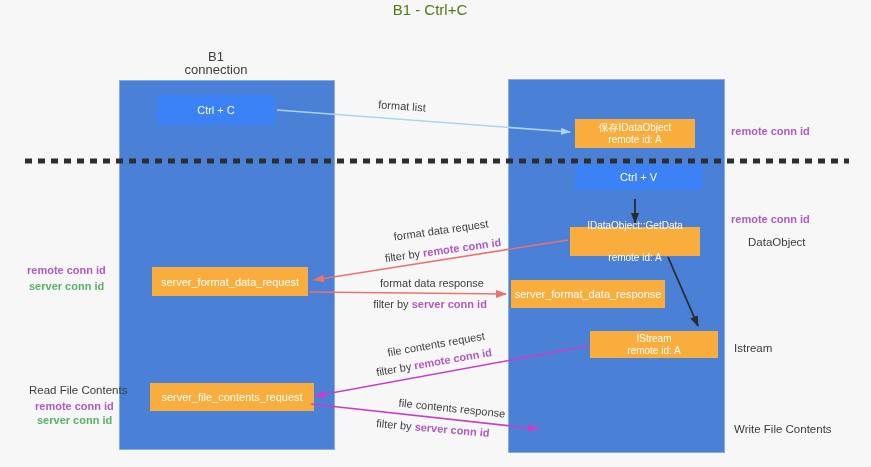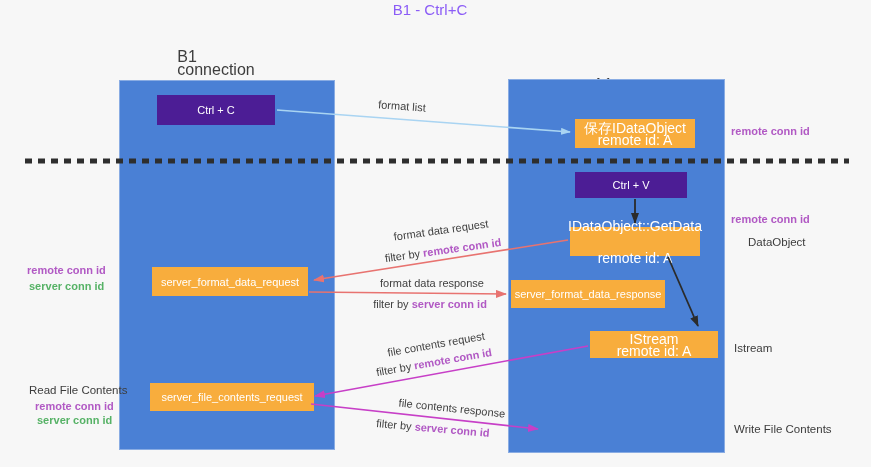--- a/index.html
+++ b/index.html
@@ -4,38 +4,38 @@
 <style>
   html,body { margin:0; padding:0; background:#f7f7f7; }
   .stage {
     position:relative; width:871px; height:467px;
     font-family:"Liberation Sans", sans-serif;
     background:#f7f7f7; overflow:hidden;
   }
   .abs { position:absolute; }
   .title {
     left:0; top:7; width:860px; text-align:center;
-    font-size:15px; line-height:19px; color:#8b5cf6;
+    font-size:15px; line-height:19px; color:#4d7c0f;
   }
   .lane-header {
-    text-align:left; font-size:16px; line-height:13px; color:#3d3d3d;
+    text-align:center; font-size:13px; line-height:13px; color:#3d3d3d;
     transform:translateX(-50%);
   }
   .lane {
     background:#4a80d5; border:1px solid rgba(255,255,255,0.35);
     box-sizing:border-box;
   }
   .node {
     display:flex; align-items:center; justify-content:center;
     flex-direction:column; color:#ffffff; text-align:center;
     box-sizing:border-box;
   }
-  .green  { background:#4c1d95; font-size:11px; }
+  .green  { background:#3b82f6; font-size:11px; }
   .orange { background:#f8ad3d; font-size:11px; }
-  .two-line { font-size:14px; line-height:12px; }
+  .two-line { font-size:10px; line-height:12px; }
   .mid-label {
     font-size:11px; color:#3f3f3f; white-space:nowrap;
     transform-origin:center center;
   }
   .c-purple { color:#b159c4; font-weight:bold; }
   .c-green  { color:#56b266; font-weight:bold; }
   .c-dark   { color:#3f3f3f; }
   .ann { font-size:11px; white-space:nowrap; line-height:14px; }
   .ann-plain { font-size:11.5px; color:#3c3c3c; white-space:nowrap; }
   svg.overlay { position:absolute; left:0; top:0; pointer-events:none; }
@@ -63,21 +63,21 @@
 
   <div class="abs node green" style="left:157px; top:95px; width:118px; height:30px;">
     <span>Ctrl + C</span>
   </div>
 
   <div class="abs node orange two-line" style="left:575px; top:119px; width:120px; height:29px;">
     <span>保存IDataObject</span>
     <span>remote id: A</span>
   </div>
 
-  <div class="abs node green" style="left:575px; top:172px; width:112px; height:26px;">
+  <div class="abs node green" style="left:575px; top:164px; width:127px; height:26px;">
     <span>Ctrl + V</span>
   </div>
 
   <div class="abs node orange two-line" style="left:570px; top:227px; width:130px; height:29px;gap:20px;">
     <span>IDataObject::GetData</span>
     <span>remote id: A</span>
   </div>
 
   <div class="abs node orange" style="left:152px; top:267px; width:156px; height:29px;">
     <span>server_format_data_request</span>

